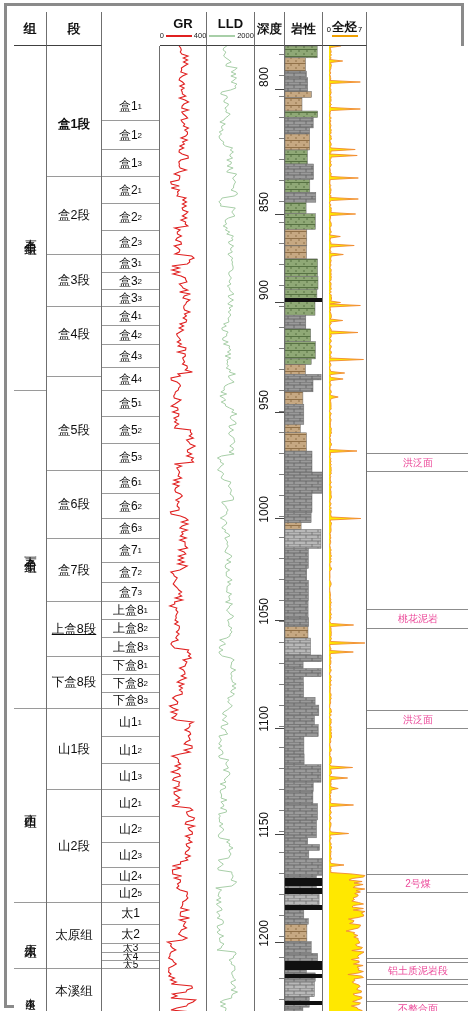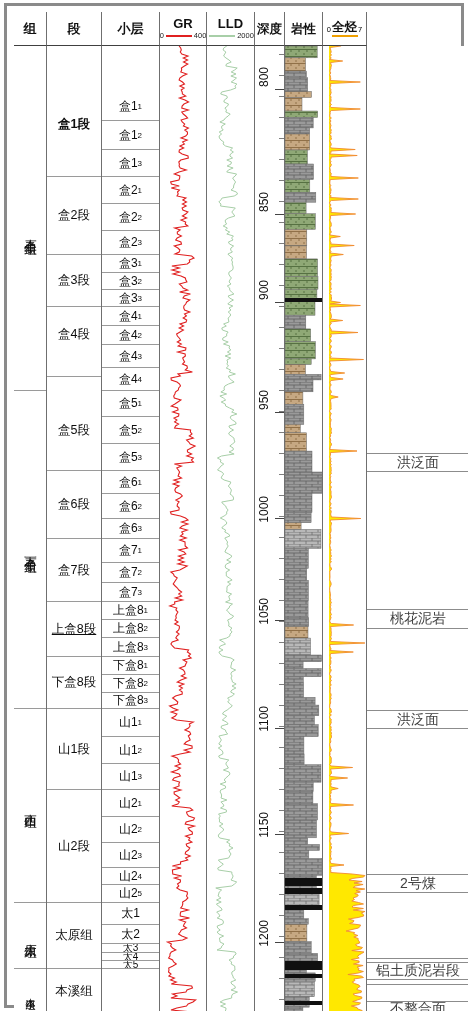--- a/index.html
+++ b/index.html
@@ -76,21 +76,21 @@
   .cell.strong { font-size: 12.5px; }
   .cell.tiny { font-size: 10px; }
   .cell.nb { border-bottom: none; }
   .cell sup { font-size: 8px; vertical-align: super; }
   
   .mk {
     position: absolute; left: 0; right: 0;
     border-top: 1px solid #8c8c8c;
     border-bottom: 1px solid #8c8c8c;
     display: flex; align-items: center; justify-content: center;
-    font-size: 14px; color: #404040; background: #fff;
+    font-size: 10px; color: #ec4899; background: #fff;
     white-space: nowrap; overflow: hidden;
   }
   
   .tick { position:absolute; right:0; height:1px; background:#7d7d7d; }
   .tick.maj { width: 9px; background:#444; }
   .tick.min { width: 5px; }
   .dlab {
     position:absolute; left:2px;
     writing-mode: vertical-rl; text-orientation: sideways;
     transform: rotate(180deg);
@@ -103,23 +103,20 @@
 
 <div id="sheet">
   <div id="frame">
     <div id="grid">
 
       <div class="hdr" style="left:0;width:33px;">
         <span class="hdr-title">组</span>
       </div>
       <div class="hdr" style="left:33px;width:55px;">
         <span class="hdr-title">段</span>
-      </div>
-      <div class="hdr" style="left:88px;width:58px;">
-        <span class="hdr-title">小层</span>
       </div>
       <div class="hdr" style="left:146px;width:47px;">
         <span class="hdr-title">GR</span>
         <span class="hdr-scale">
           <span>0</span>
           <i class="scale-line red"></i>
           <span>400</span>
         </span>
       </div>
       <div class="hdr" style="left:193px;width:48px;">

